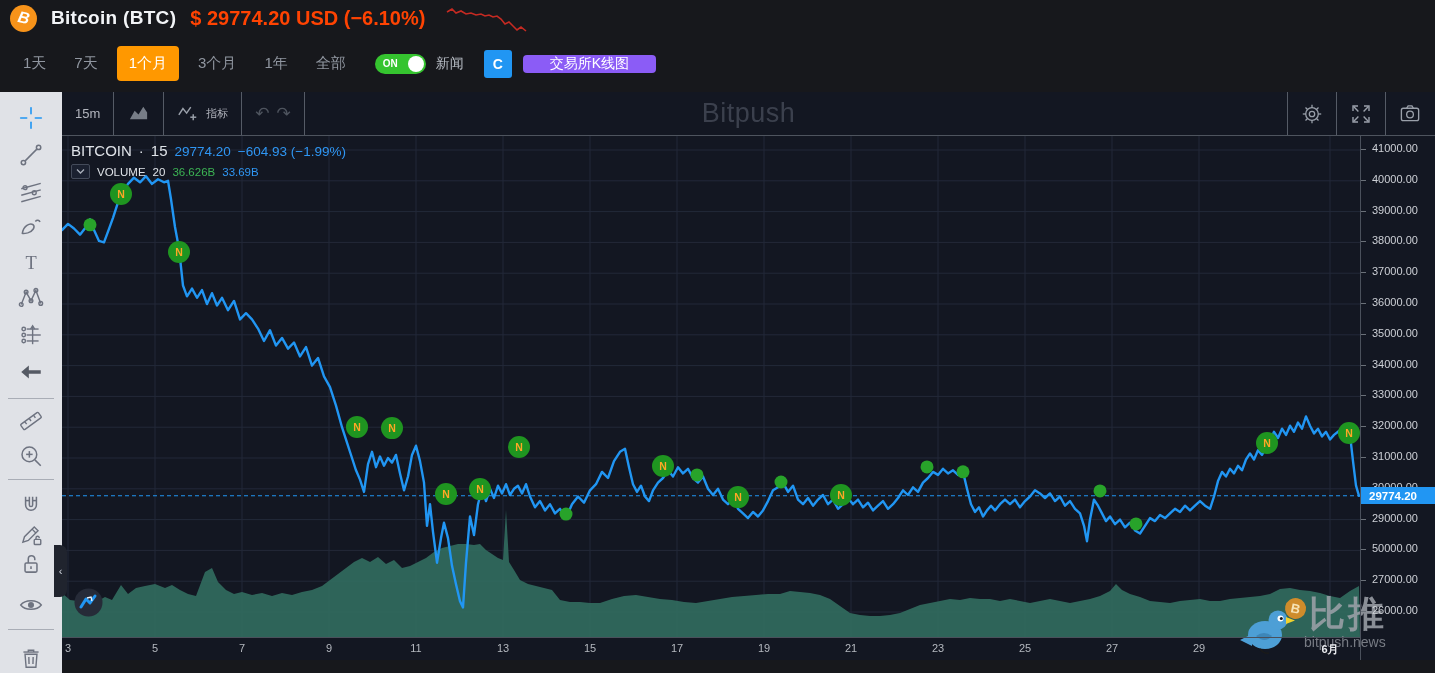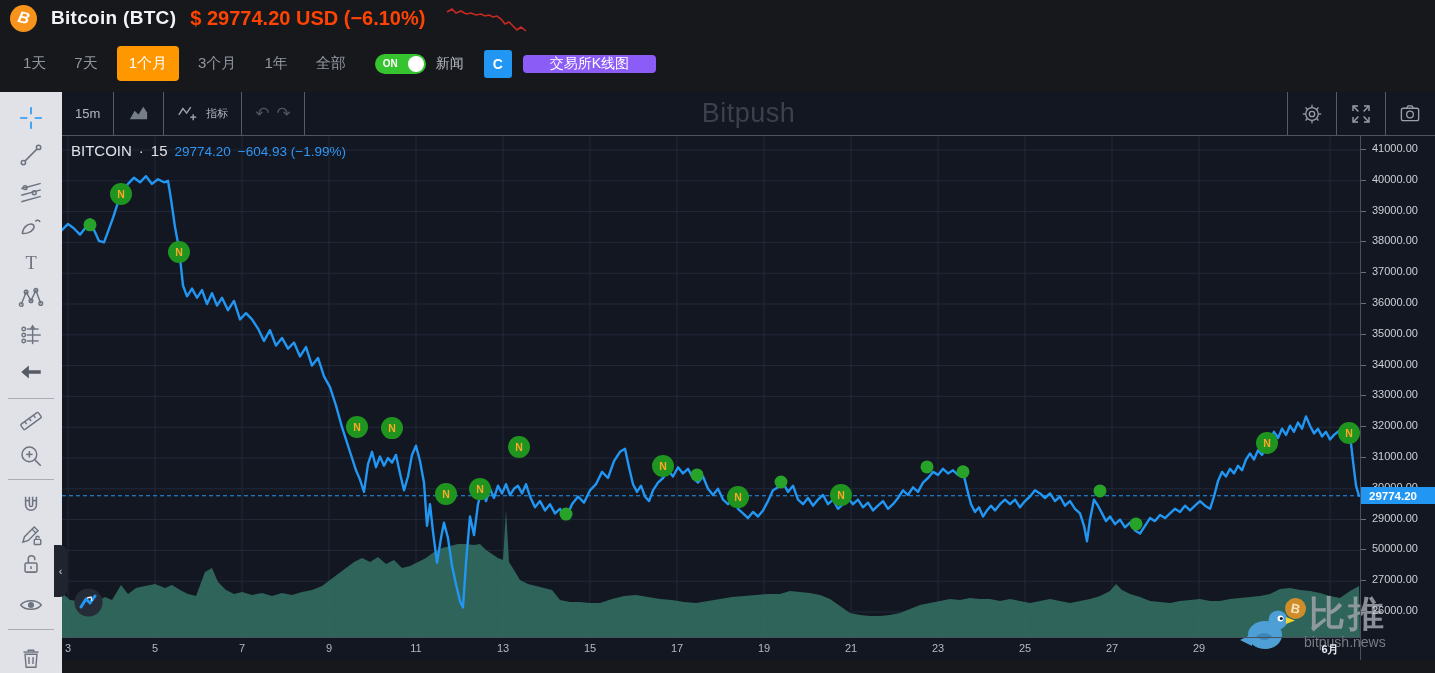--- a/index.html
+++ b/index.html
@@ -371,20 +371,31 @@
           </svg>
 
         <div class="legend">
           <div class="legend-row1">
             <span>BITCOIN</span>
             <span>·</span>
             <span>15</span>
             <span class="blue">29774.20</span>
             <span class="blue">−604.93 (−1.99%)</span>
           </div>
+          <div class="legend-row2">
+            <span class="chev-box">
+              <svg width="9" height="7" viewBox="0 0 9 7" fill="none" stroke="#aab0ba" stroke-width="1.3">
+                  <polyline points="1,1.5 4.5,5 8,1.5"></polyline>
+                </svg>
+            </span>
+            <span>VOLUME</span>
+            <span>20</span>
+            <span class="green">36.626B</span>
+            <span class="blue">33.69B</span>
+          </div>
         </div>
 
         <div class="tv-logo">
           <svg width="29" height="29" viewBox="0 0 29 29">
               <circle cx="14.5" cy="14.5" r="14" fill="#262b38"></circle>
               <polyline points="7,19 12,11 16,15 21,8" fill="none" stroke="#2196f3" stroke-width="3" stroke-linecap="round" stroke-linejoin="round"></polyline>
               <polyline points="13,10 17,9 18,13" fill="none" stroke="#e8f4ff" stroke-width="1.4"></polyline>
             </svg>
         </div>
 

